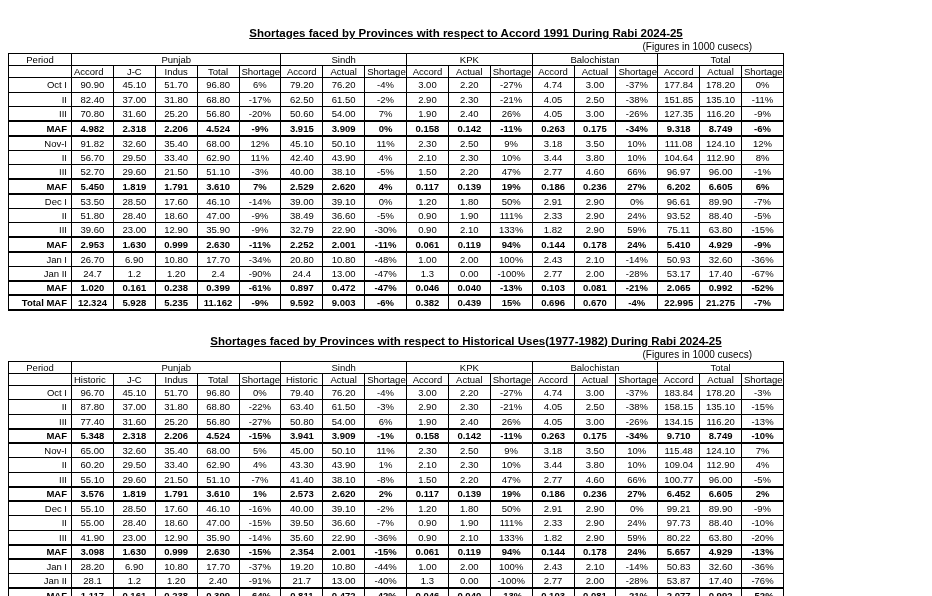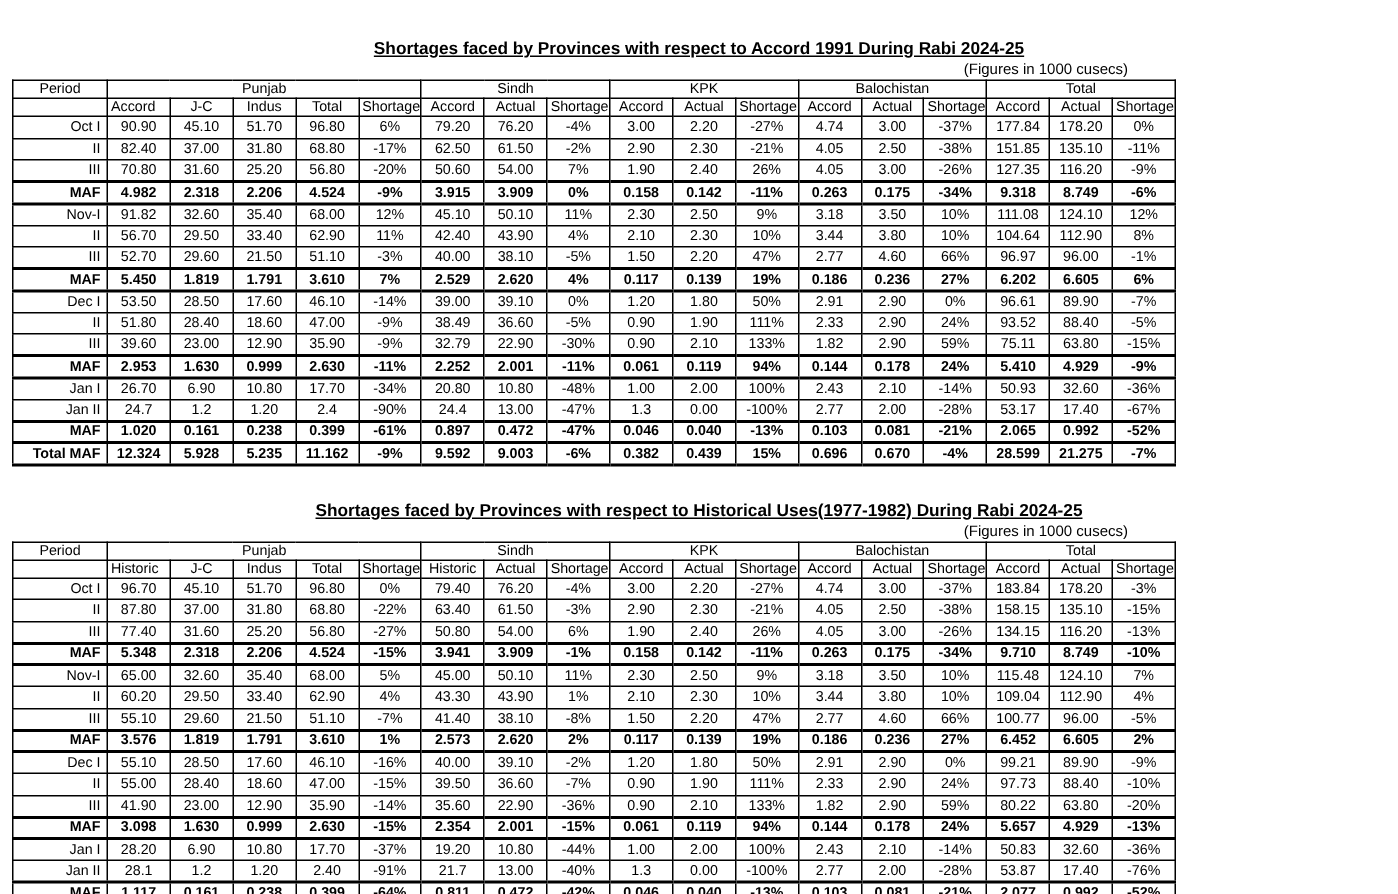--- a/index.html
+++ b/index.html
@@ -422,21 +422,21 @@
         <td>-9%</td>
         <td>9.592</td>
         <td>9.003</td>
         <td>-6%</td>
         <td>0.382</td>
         <td>0.439</td>
         <td>15%</td>
         <td>0.696</td>
         <td>0.670</td>
         <td>-4%</td>
-        <td>28.599</td>
+        <td>22.995</td>
         <td>21.275</td>
         <td>-7%</td>
       </tr>
     </tbody>
   </table>
 
 <div class="report-title" id="title-2">Shortages faced by Provinces with respect to Historical Uses(1977-1982) During Rabi 2024-25</div>
 
 <div class="units-note">(Figures in 1000 cusecs)</div>
 

